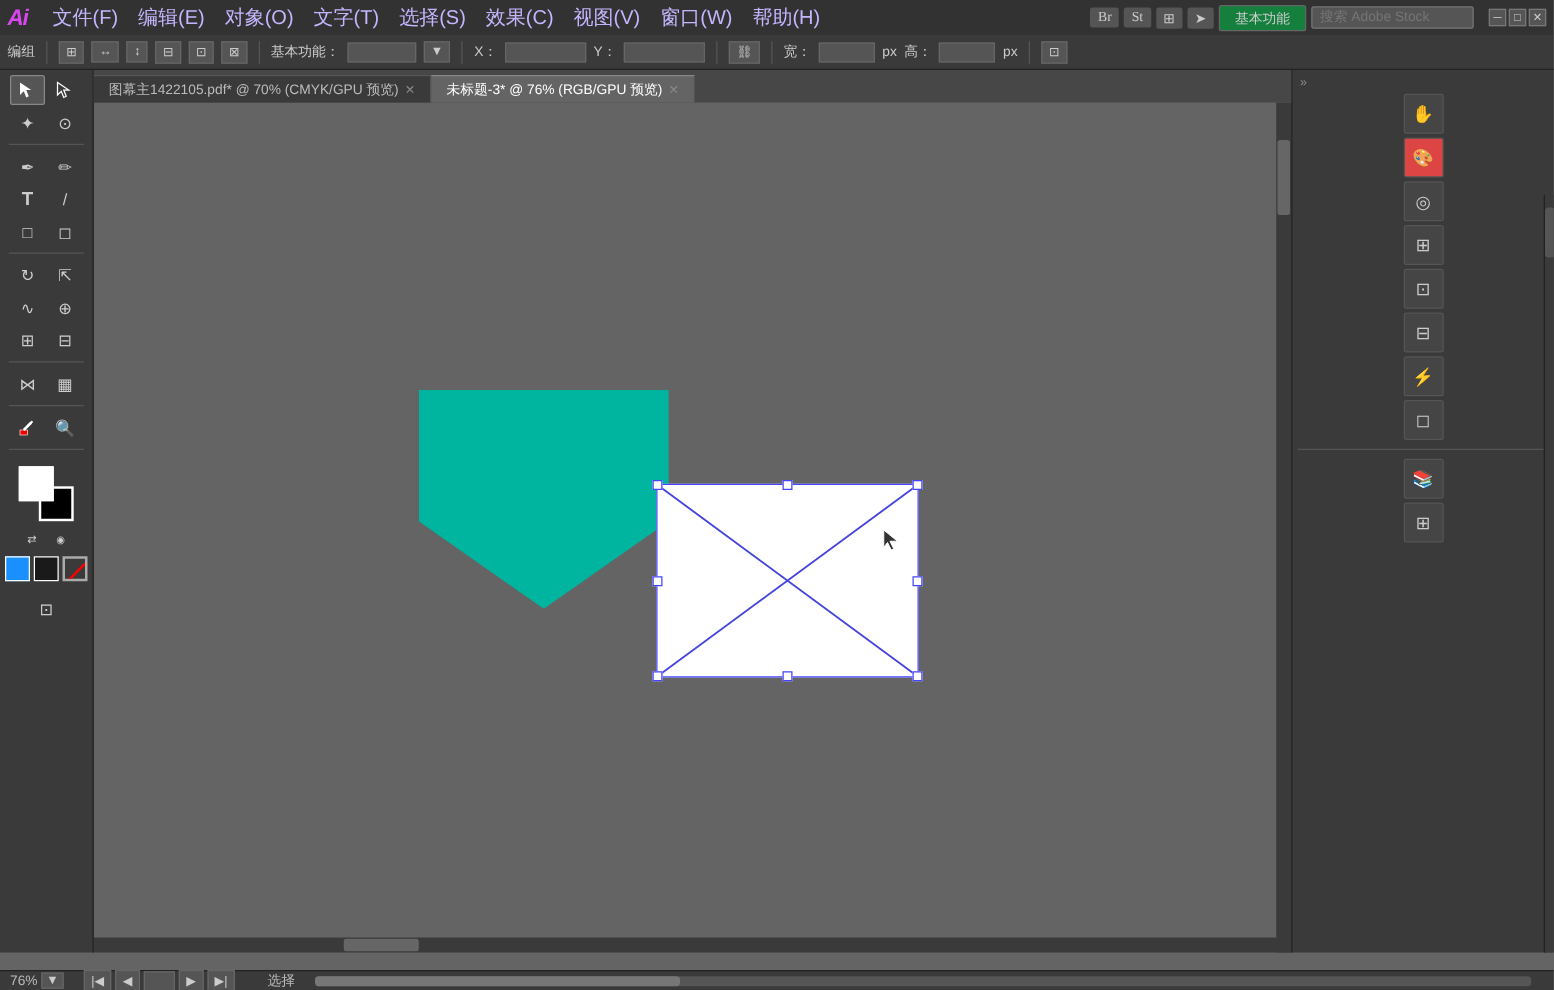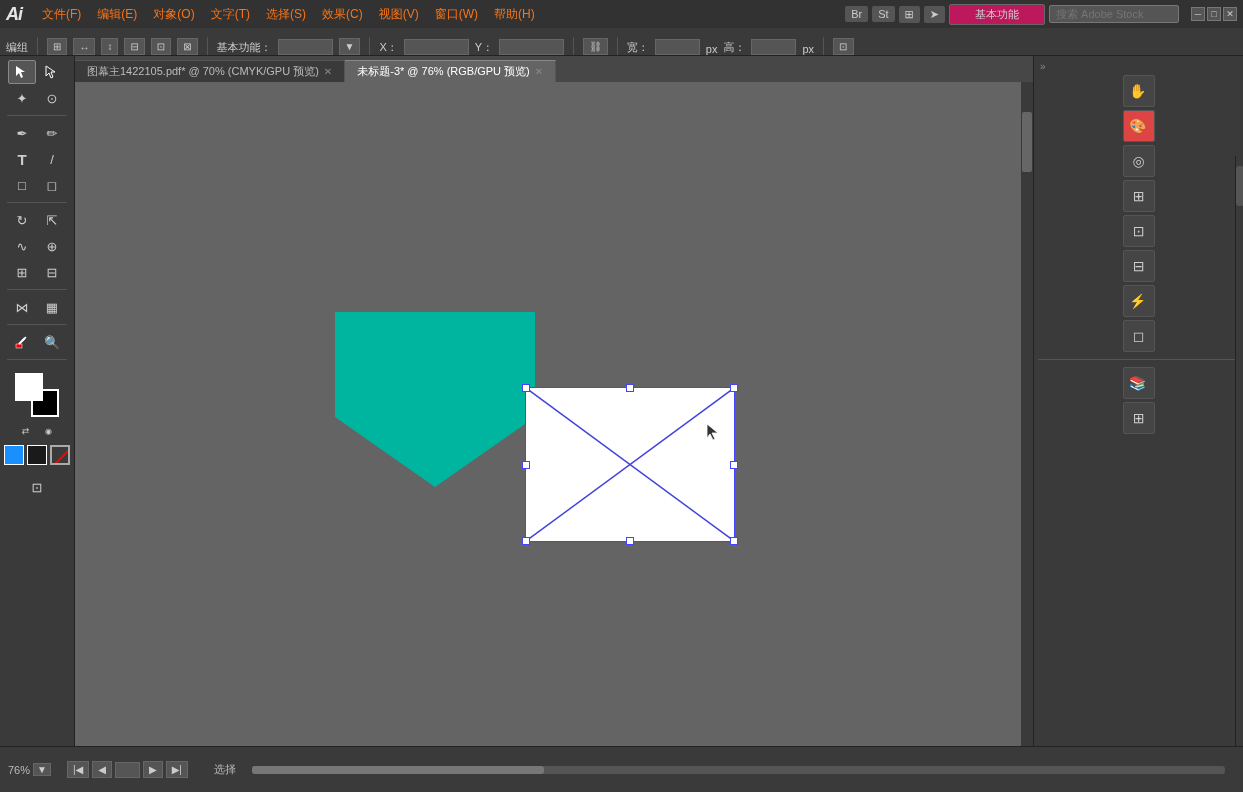--- a/index.html
+++ b/index.html
@@ -20,56 +20,57 @@
       top: 0; left: 0; right: 0;
       height: 28px;
       background: #323232;
       display: flex;
       align-items: center;
       padding: 0 6px;
       gap: 0;
       z-index: 100;
     }
     .app-logo {
-      color: #e5e5e5;
+      color: #d946ef;
       font-weight: bold;
       font-size: 18px;
       font-style: italic;
       margin-right: 12px;
       letter-spacing: -1px;
     }
     .menu-item {
       padding: 2px 8px;
-      font-size: 12px;
-      color: #f97316;
+      font-size: 16px;
+      color: #c4b5fd;
       cursor: pointer;
       white-space: nowrap;
     }
 
     
     .top-right-icons {
       margin-left: auto;
       display: flex;
       align-items: center;
       gap: 4px;
     }
     .icon-btn {
       background: #555;
       color: #ccc;
       border: none;
       padding: 2px 6px;
       font-size: 11px;
       cursor: pointer;
       border-radius: 2px;
+      font-family: Liberation Serif, serif;
     }
     .workspace-btn {
-      background: #be185d;
+      background: #15803d;
       color: #ccc;
       border: 1px solid #666;
-      padding: 2px 25px;
+      padding: 2px 12px;
       font-size: 11px;
       cursor: pointer;
       border-radius: 2px;
     }
     .search-box {
       background: #555;
       border: 1px solid #777;
       color: #ccc;
       padding: 2px 6px;
       font-size: 11px;
@@ -94,21 +95,21 @@
       justify-content: center;
     }
 
     
     #toolbar2 {
       position: absolute;
       top: 28px; left: 0; right: 0;
       height: 28px;
       background: #3a3a3a;
       display: flex;
-      align-items: flex-end;
+      align-items: center;
       padding: 0 6px;
       gap: 6px;
       z-index: 99;
       border-bottom: 1px solid #222;
     }
     .toolbar-label {
       color: #ccc;
       font-size: 11px;
     }
     .toolbar-input {
@@ -333,21 +334,21 @@
     .handle.ml { top: calc(50% - 4px); left: -4px; cursor: w-resize; }
     .handle.mr { top: calc(50% - 4px); right: -4px; cursor: e-resize; }
     .handle.bl { bottom: -4px; left: -4px; cursor: sw-resize; }
     .handle.bm { bottom: -4px; left: calc(50% - 4px); cursor: s-resize; }
     .handle.br { bottom: -4px; right: -4px; cursor: se-resize; }
 
     
     #status-bar {
       position: absolute;
       bottom: 0; left: 0; right: 0;
-      height: 46px;
+      height: 16px;
       background: #3a3a3a;
       border-top: 1px solid #222;
       display: flex;
       align-items: center;
       padding: 0 8px;
       gap: 6px;
       z-index: 100;
     }
     .status-item {
       font-size: 11px;

